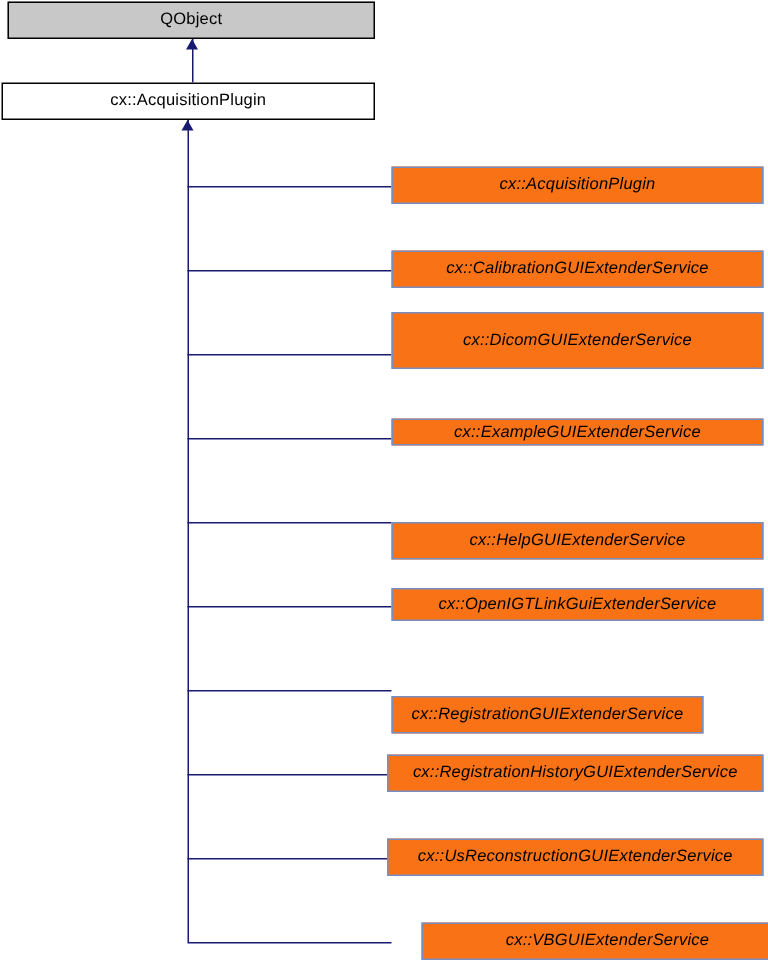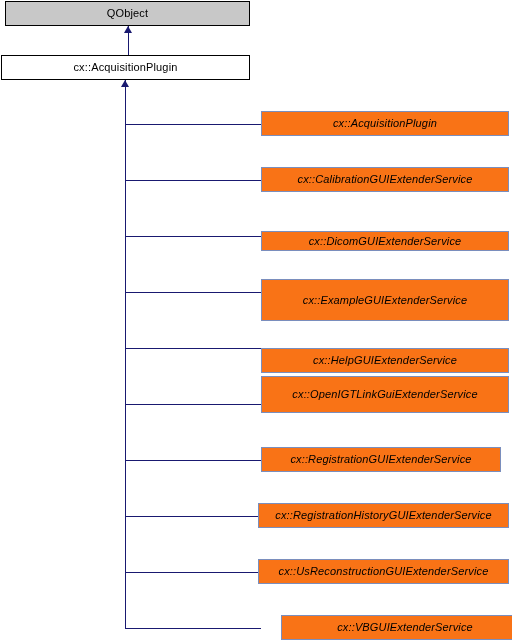--- a/index.html
+++ b/index.html
@@ -89,37 +89,37 @@
       <div class="vline" style="left: 125px; top: 80px; height: 548px;"></div>
       <div class="hline" style="left: 125px; top: 124px; width: 136px;"></div>
       <div class="node leaf" style="left: 261px; top: 111px; width: 248px; height: 25px;">
         <span>cx::AcquisitionPlugin</span>
       </div>
       <div class="hline" style="left: 125px; top: 180px; width: 136px;"></div>
       <div class="node leaf" style="left: 261px; top: 167px; width: 248px; height: 25px;">
         <span>cx::CalibrationGUIExtenderService</span>
       </div>
       <div class="hline" style="left: 125px; top: 236px; width: 136px;"></div>
-      <div class="node leaf" style="left: 261px; top: 231px; width: 248px; height: 20px;">
+      <div class="node leaf" style="left: 261px; top: 208px; width: 248px; height: 38px;">
         <span>cx::DicomGUIExtenderService</span>
       </div>
       <div class="hline" style="left: 125px; top: 292px; width: 136px;"></div>
-      <div class="node leaf" style="left: 261px; top: 279px; width: 248px; height: 42px;">
+      <div class="node leaf" style="left: 261px; top: 279px; width: 248px; height: 18px;">
         <span>cx::ExampleGUIExtenderService</span>
       </div>
       <div class="hline" style="left: 125px; top: 348px; width: 136px;"></div>
       <div class="node leaf" style="left: 261px; top: 348px; width: 248px; height: 25px;">
         <span>cx::HelpGUIExtenderService</span>
       </div>
       <div class="hline" style="left: 125px; top: 404px; width: 136px;"></div>
-      <div class="node leaf" style="left: 261px; top: 376px; width: 248px; height: 37px;">
+      <div class="node leaf" style="left: 261px; top: 392px; width: 248px; height: 22px;">
         <span>cx::OpenIGTLinkGuiExtenderService</span>
       </div>
       <div class="hline" style="left: 125px; top: 460px; width: 136px;"></div>
-      <div class="node leaf" style="left: 261px; top: 447px; width: 240px; height: 25px;">
+      <div class="node leaf" style="left: 261px; top: 464px; width: 208px; height: 25px;">
         <span>cx::RegistrationGUIExtenderService</span>
       </div>
       <div class="hline" style="left: 125px; top: 516px; width: 133px;"></div>
       <div class="node leaf" style="left: 258px; top: 503px; width: 251px; height: 25px;">
         <span>cx::RegistrationHistoryGUIExtenderService</span>
       </div>
       <div class="hline" style="left: 125px; top: 572px; width: 133px;"></div>
       <div class="node leaf" style="left: 258px; top: 559px; width: 251px; height: 25px;">
         <span>cx::UsReconstructionGUIExtenderService</span>
       </div>

